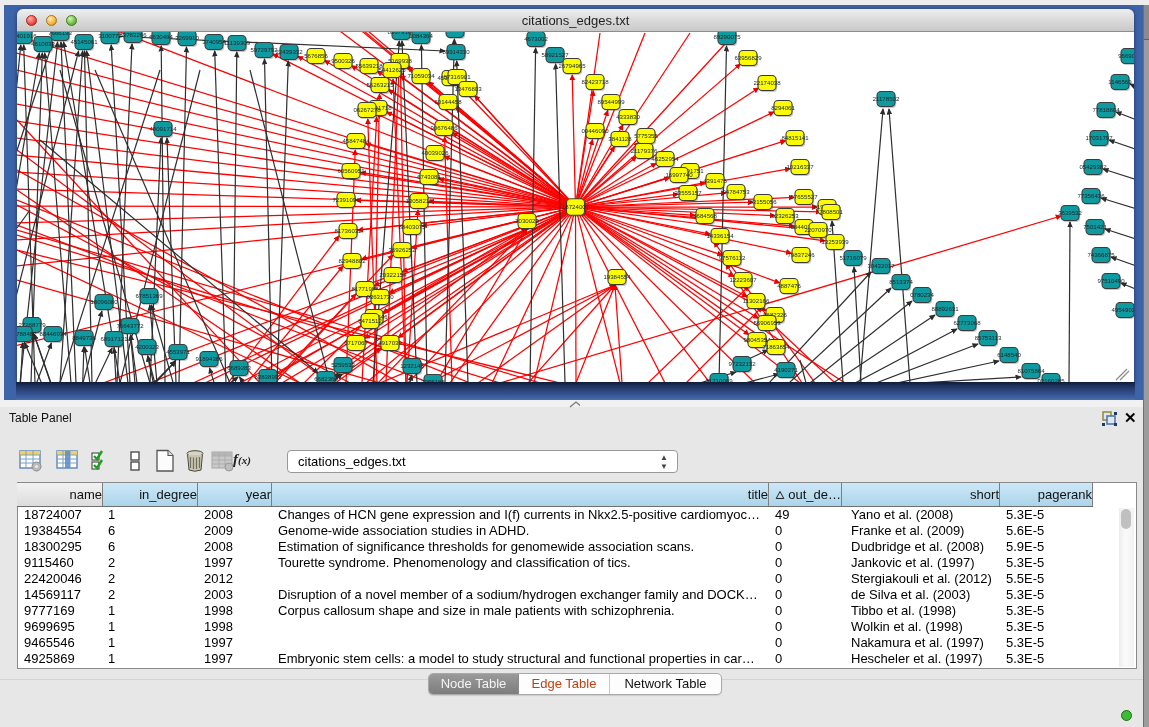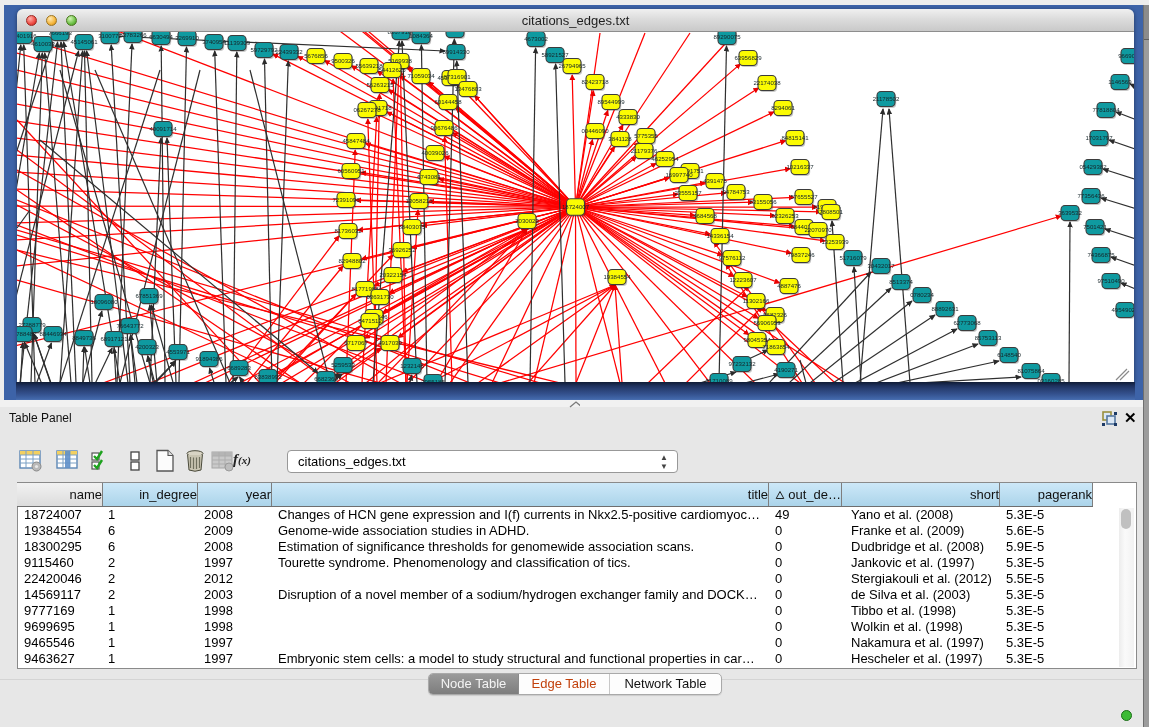--- a/index.html
+++ b/index.html
@@ -853,20 +853,21 @@
       <span class="c2">2003</span>
       <span class="c3">Disruption of a novel member of a sodium/hydrogen exchanger family and DOCK…</span>
       <span class="c4">0</span>
       <span class="c5">de Silva et al. (2003)</span>
       <span class="c6">5.3E-5</span>
     </div>
     <div class="trow" style="top:602px">
       <span class="c0">9777169</span>
       <span class="c1">1</span>
       <span class="c2">1998</span>
+      <span class="c3">Corpus callosum shape and size in male patients with schizophrenia.</span>
       <span class="c4">0</span>
       <span class="c5">Tibbo et al. (1998)</span>
       <span class="c6">5.3E-5</span>
     </div>
     <div class="trow" style="top:618px">
       <span class="c0">9699695</span>
       <span class="c1">1</span>
       <span class="c2">1998</span>
       <span class="c4">0</span>
       <span class="c5">Wolkin et al. (1998)</span>
@@ -874,21 +875,21 @@
     </div>
     <div class="trow" style="top:634px">
       <span class="c0">9465546</span>
       <span class="c1">1</span>
       <span class="c2">1997</span>
       <span class="c4">0</span>
       <span class="c5">Nakamura et al. (1997)</span>
       <span class="c6">5.3E-5</span>
     </div>
     <div class="trow" style="top:650px">
-      <span class="c0">9463627</span>
+      <span class="c0">4925869</span>
       <span class="c1">1</span>
       <span class="c2">1997</span>
       <span class="c3">Embryonic stem cells: a model to study structural and functional properties in car…</span>
       <span class="c4">0</span>
       <span class="c5">Hescheler et al. (1997)</span>
       <span class="c6">5.3E-5</span>
     </div>
  <div id="vsb">
       <div class="th"></div>
     </div>

